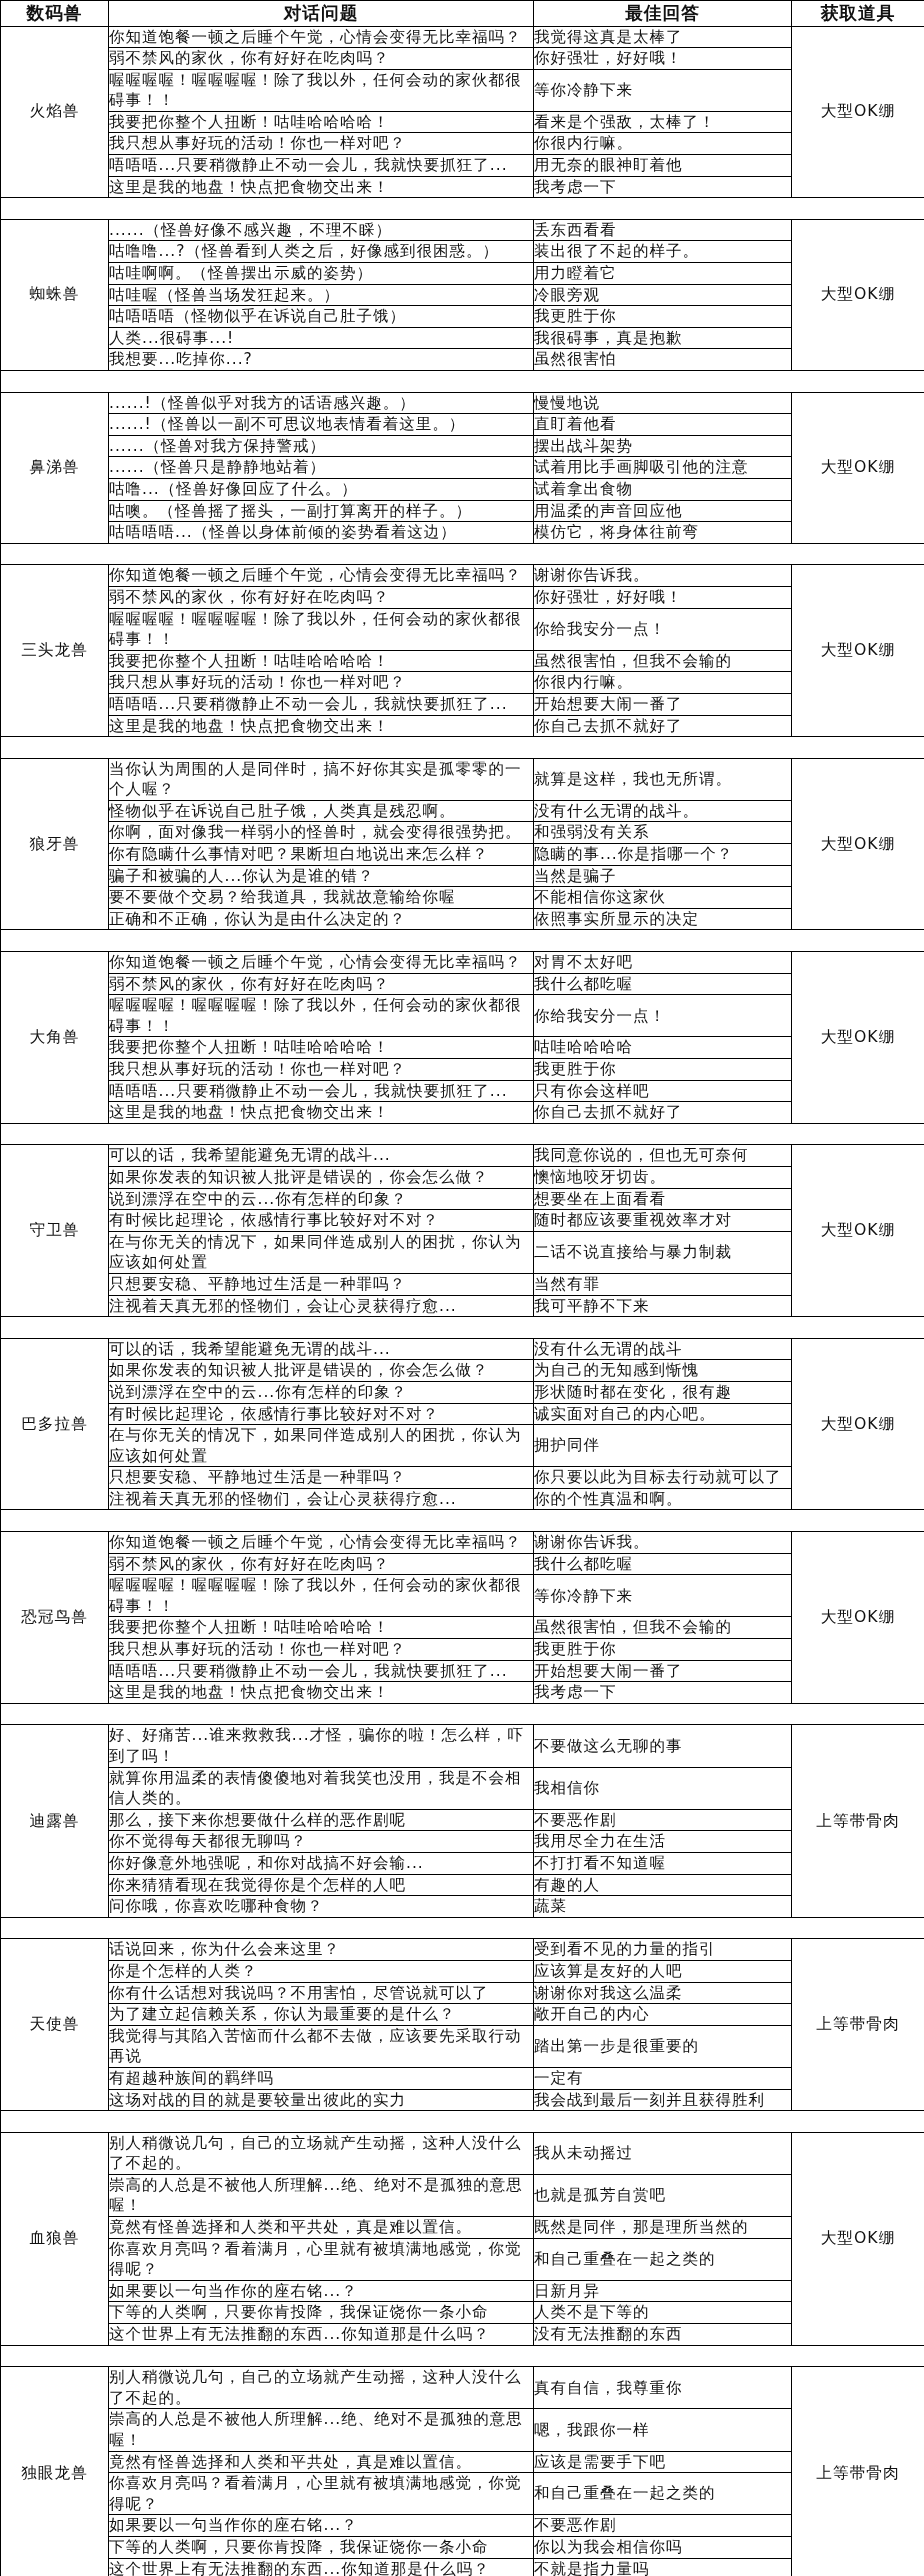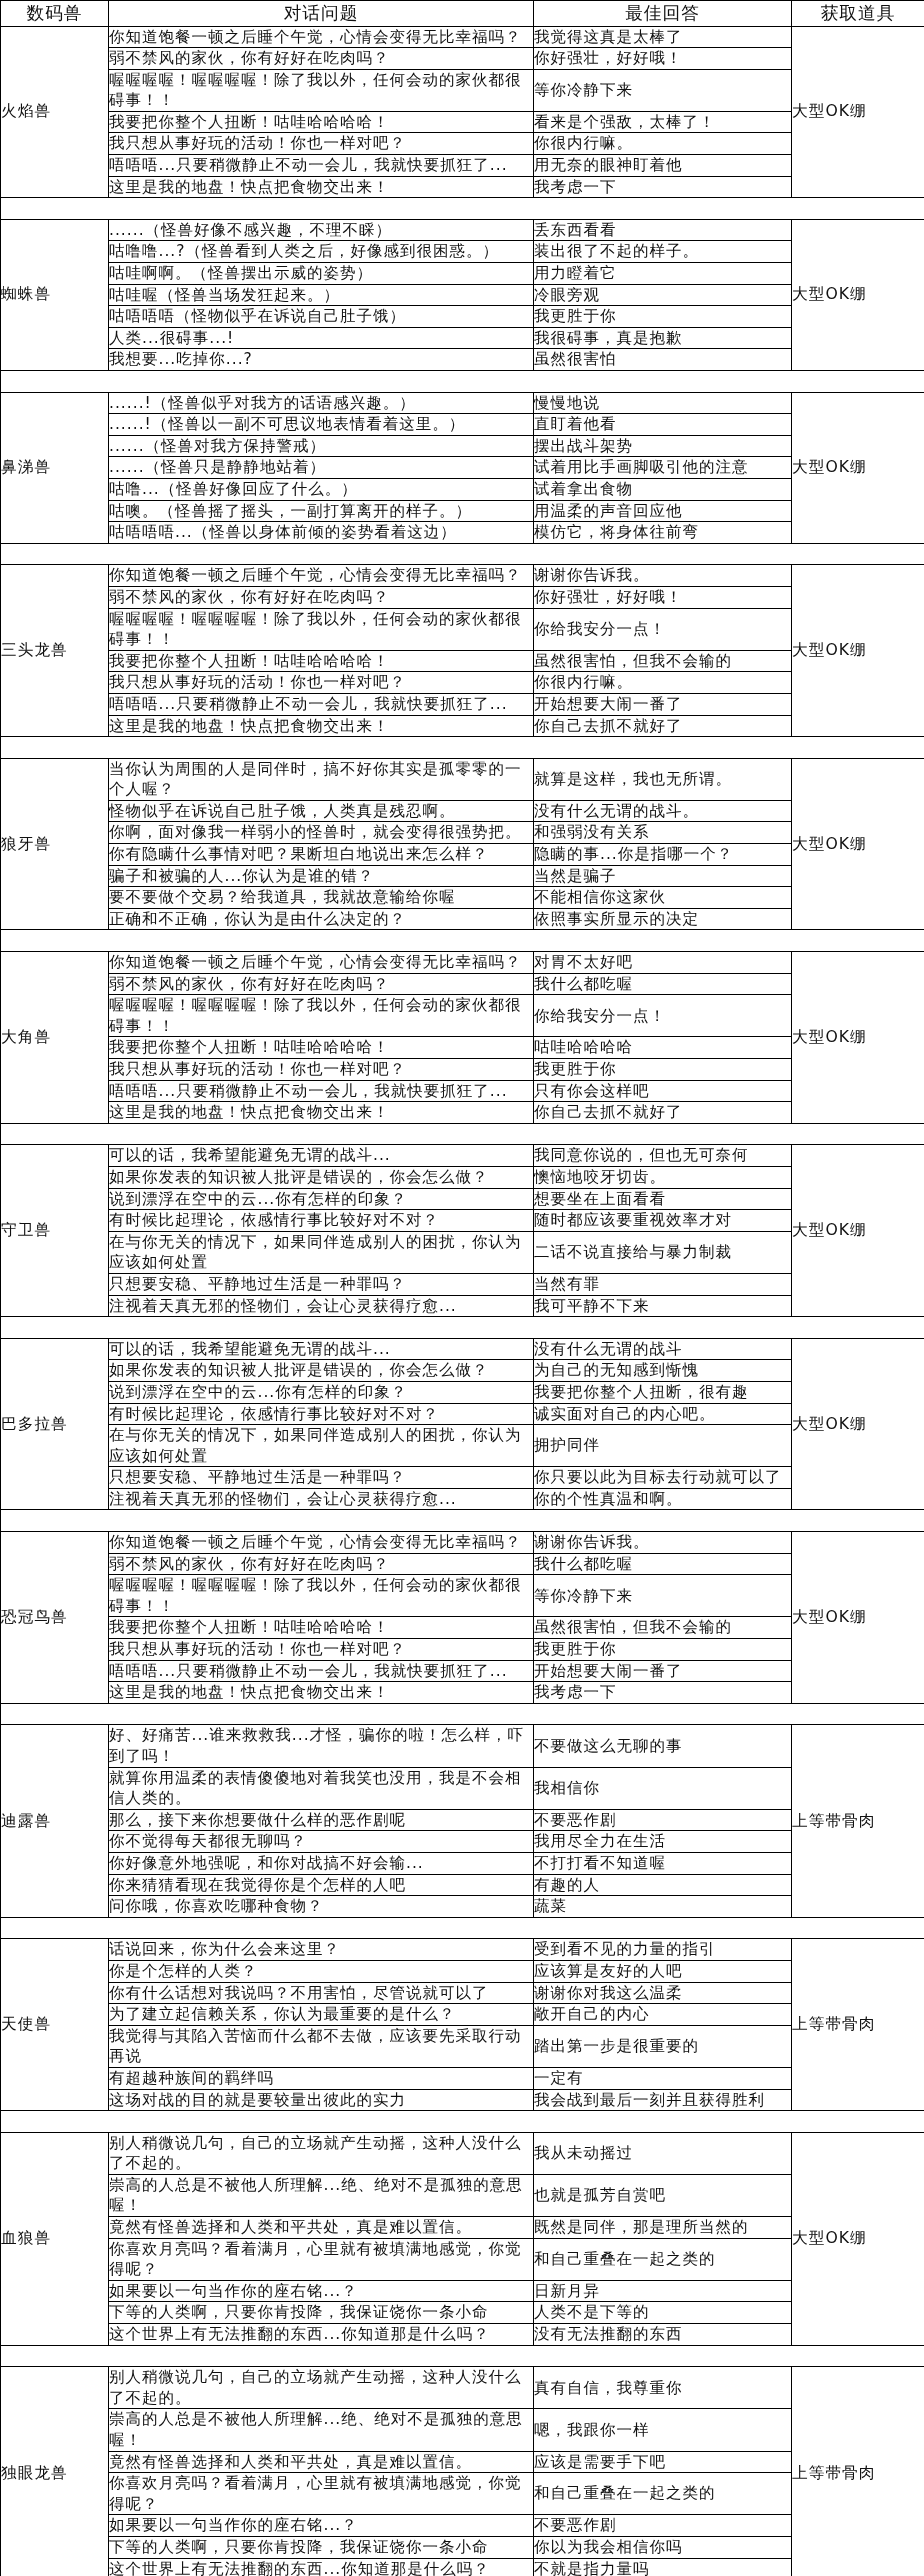--- a/index.html
+++ b/index.html
@@ -14,37 +14,38 @@
     }
     table.guide th, table.guide td {
       border: 1px solid #000000;
       padding: 0;
       overflow: hidden;
     }
     table.guide th {
       height: 24.5px;
       line-height: 24.5px;
       font-size: 17.7px;
-      font-weight: normal;
+      font-weight: bold;
       text-align: center;
       letter-spacing: 1px;
     }
     td.q, td.a {
       font-size: 15.5px;
       line-height: 20.6px;
       letter-spacing: 1px;
       text-align: left;
       vertical-align: middle;
       padding: 0 1px 0 2.9px;
       word-break: break-all;
     }
     td.a { padding-left: 3.9px; }
     td.n, td.it {
       font-size: 15.7px;
       letter-spacing: 1px;
+      text-align: center;
       vertical-align: middle;
     }
     tr.gap td {
       height: 20.6px;
       border-left: 1px solid #000000;
       border-right: 1px solid #000000;
     }
   </style>
 </head>
 <body>
@@ -337,21 +338,21 @@
         <td class="q">可以的话，我希望能避免无谓的战斗...</td>
         <td class="a">没有什么无谓的战斗</td>
         <td class="it" rowspan="7">大型OK绷</td>
       </tr>
     <tr>
         <td class="q">如果你发表的知识被人批评是错误的，你会怎么做？</td>
         <td class="a">为自己的无知感到惭愧</td>
       </tr>
     <tr>
         <td class="q">说到漂浮在空中的云...你有怎样的印象？</td>
-        <td class="a">我要把你整个人扭断，很有趣</td>
+        <td class="a">形状随时都在变化，很有趣</td>
       </tr>
     <tr>
         <td class="q">有时候比起理论，依感情行事比较好对不对？</td>
         <td class="a">诚实面对自己的内心吧。</td>
       </tr>
     <tr>
         <td class="q">在与你无关的情况下，如果同伴造成别人的困扰，你认为应该如何处置</td>
         <td class="a">拥护同伴</td>
       </tr>
     <tr>

